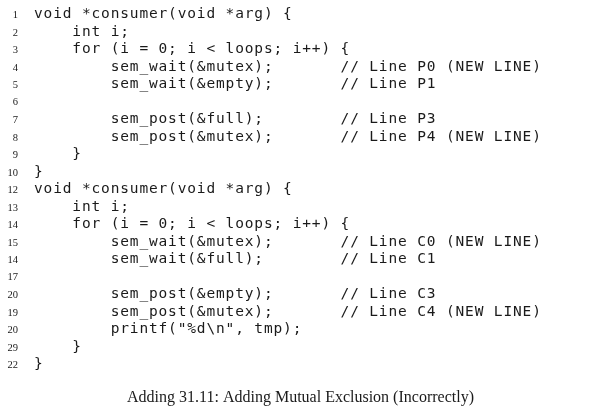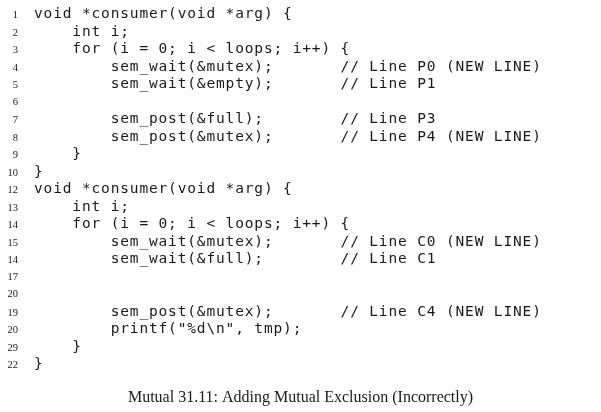--- a/index.html
+++ b/index.html
@@ -115,35 +115,36 @@
       </div>
     <div class="code-line">
         <span class="ln">14</span>
         <span class="ct">        sem_wait(&amp;full);        // Line C1</span>
       </div>
     <div class="code-line">
         <span class="ln">17</span>
       </div>
     <div class="code-line">
         <span class="ln">20</span>
+        <span class="ct">        sem_post(&amp;empty);       // Line C3</span>
       </div>
     <div class="code-line">
         <span class="ln">19</span>
         <span class="ct">        sem_post(&amp;mutex);       // Line C4 (NEW LINE)</span>
       </div>
     <div class="code-line">
         <span class="ln">20</span>
         <span class="ct">        printf("%d\n", tmp);</span>
       </div>
     <div class="code-line">
         <span class="ln">29</span>
         <span class="ct">    }</span>
       </div>
     <div class="code-line">
         <span class="ln">22</span>
         <span class="ct">}</span>
       </div>
   </div>
 
   <div class="caption">
-    <span>Mutual 31.11:</span><span class="title">Adding Mutual Exclusion (Incorrectly)</span>
+    <span>Adding 31.11:</span><span class="title">Adding Mutual Exclusion (Incorrectly)</span>
   </div>
 </div>
 
 </body></html>

